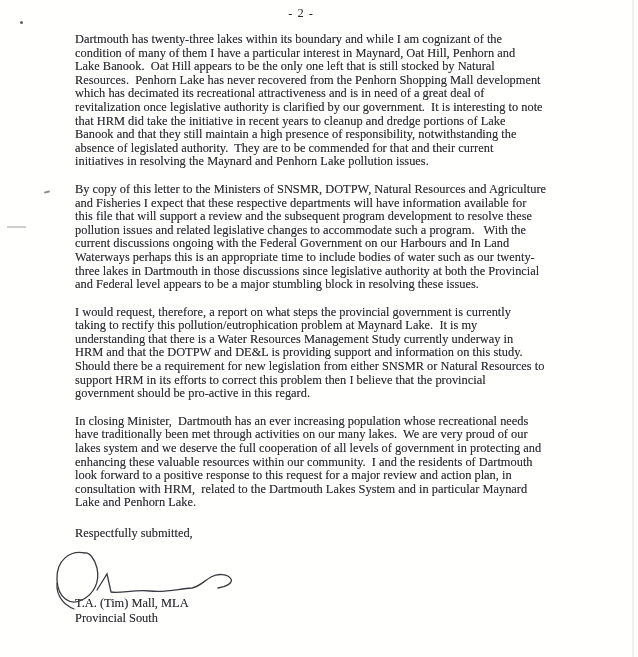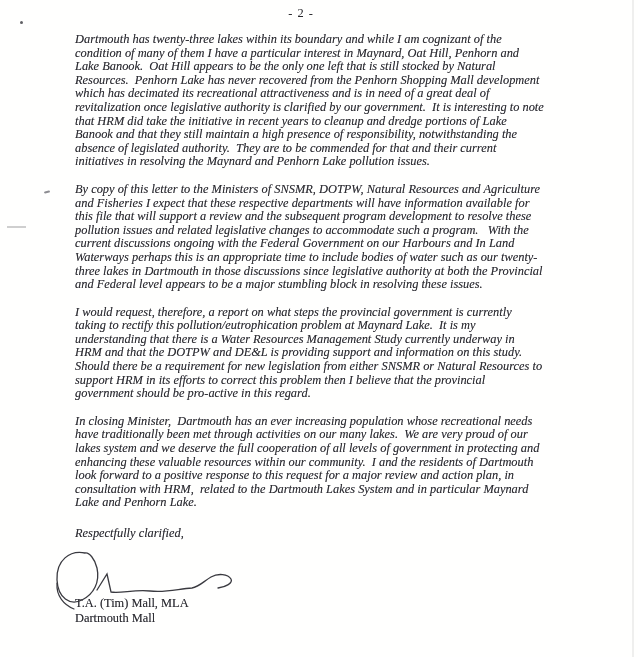--- a/index.html
+++ b/index.html
@@ -35,21 +35,20 @@
     text-align: center;
     font-size: 12.4px;
     letter-spacing: 1px;
     color: #26262b;
   }
   .letter-body {
     position: absolute;
     left: 75px;
     top: 33px;
     width: 563px;
-    font-style: italic;
   }
   .para {
     margin: 0 0 14px 0;
     font-size: 12.4px;
     line-height: 13.6px;
     white-space: pre-wrap;
     color: #2e2e33;
     text-shadow: 0 0 0.5px rgba(70,70,85,0.55);
   }
   .para.gap-large { }
@@ -151,32 +150,32 @@
 support HRM in its efforts to correct this problem then I believe that the provincial
 government should be pro-active in this regard.</p>
     <p class="para">In closing Minister,  Dartmouth has an ever increasing population whose recreational needs
 have traditionally been met through activities on our many lakes.  We are very proud of our
 lakes system and we deserve the full cooperation of all levels of government in protecting and
 enhancing these valuable resources within our community.  I and the residents of Dartmouth
 look forward to a positive response to this request for a major review and action plan, in
 consultation with HRM,  related to the Dartmouth Lakes System and in particular Maynard
 Lake and Penhorn Lake.</p>
 
-    <p class="closing-line">Respectfully clarified,</p>
+    <p class="closing-line">Respectfully submitted,</p>
   </div>
 
   <svg class="signature-block" width="220" height="64" viewBox="0 0 220 64" fill="none" xmlns="http://www.w3.org/2000/svg">
 
     <path d="M 45 5 C 30 2, 16 12, 17 32 C 18 50, 30 58, 42 52 C 54 46, 60 34, 57 20 C 55 11, 49 4, 45 5" stroke="#3a3a40" stroke-width="1.3" stroke-linecap="round"></path>
 
     <path d="M 17 35 C 16 48, 24 57, 34 61" stroke="#3a3a40" stroke-width="1.2" stroke-linecap="round"></path>
 
     <path d="M 57 42 L 67 26 L 71 44 C 80 46, 95 41, 110 43 C 125 45, 138 41, 152 40 C 159 39, 164 33, 171 29 C 178 25, 188 26, 191 31 C 193 35, 186 39, 178 40" stroke="#3a3a40" stroke-width="1.3" stroke-linecap="round"></path>
   </svg>
 
   <div class="signer-block">
     <div>T.A. (Tim) Mall, MLA</div>
-    <div>Dartmouth Mall</div>
+    <div>Provincial South</div>
   </div>
 
   <div class="attachment-line">Attachment</div>
 
 </div>
 
 </body></html>

